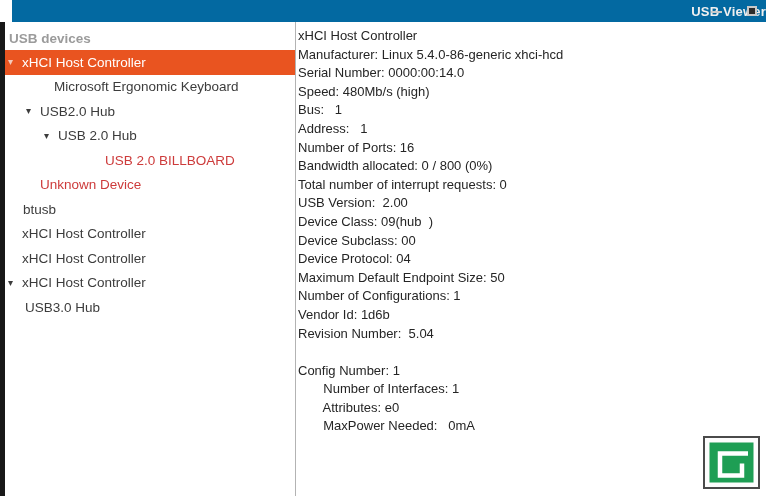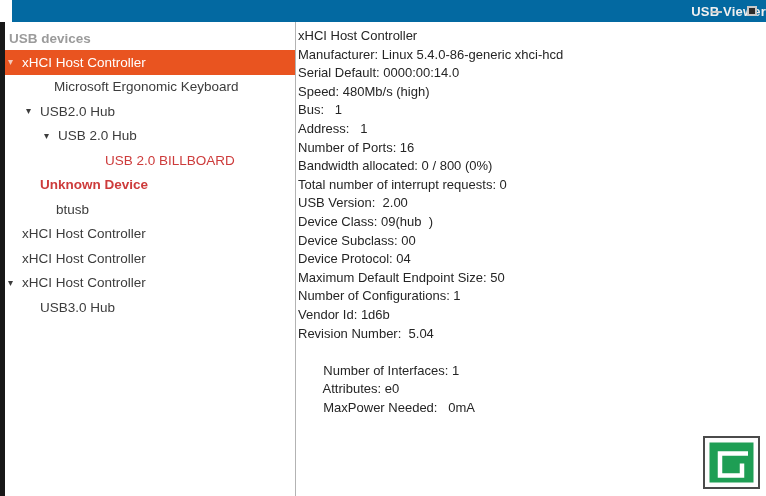--- a/index.html
+++ b/index.html
@@ -157,68 +157,69 @@
             <span class="lbl">USB2.0 Hub</span>
           </div>
           <div class="tree-row" style="padding-left: 39px;">
             <span class="expander">▾</span>
             <span class="lbl">USB 2.0 Hub</span>
           </div>
           <div class="tree-row error" style="padding-left: 86px;">
             <span class="expander"></span>
             <span class="lbl">USB 2.0 BILLBOARD</span>
           </div>
-          <div class="tree-row error" style="padding-left: 21px; font-weight: bold;">
+          <div class="tree-row error" style="padding-left: 21px;">
             <span class="expander"></span>
             <span class="lbl">Unknown Device</span>
           </div>
-          <div class="tree-row" style="padding-left: 37px;">
+          <div class="tree-row" style="padding-left: 4px;">
             <span class="expander"></span>
             <span class="lbl">btusb</span>
           </div>
           <div class="tree-row" style="padding-left: 3px;">
             <span class="expander"></span>
             <span class="lbl">xHCI Host Controller</span>
           </div>
           <div class="tree-row" style="padding-left: 3px;">
             <span class="expander"></span>
             <span class="lbl">xHCI Host Controller</span>
           </div>
           <div class="tree-row" style="padding-left: 3px;">
             <span class="expander">▾</span>
             <span class="lbl">xHCI Host Controller</span>
           </div>
-          <div class="tree-row" style="padding-left: 21px;">
+          <div class="tree-row" style="padding-left: 6px;">
             <span class="expander"></span>
             <span class="lbl">USB3.0 Hub</span>
           </div>
         </div>
     </div>
 
     <div class="divider"></div>
 
     <div class="details" id="detail-pane">
         <div class="detail-line">xHCI Host Controller</div>
         <div class="detail-line">Manufacturer: Linux 5.4.0-86-generic xhci-hcd</div>
-        <div class="detail-line">Serial Default: 0000:00:14.0</div>
+        <div class="detail-line">Serial Number: 0000:00:14.0</div>
         <div class="detail-line">Speed: 480Mb/s (high)</div>
         <div class="detail-line">Bus:   1</div>
         <div class="detail-line">Address:   1</div>
         <div class="detail-line">Number of Ports: 16</div>
         <div class="detail-line">Bandwidth allocated: 0 / 800 (0%)</div>
         <div class="detail-line">Total number of interrupt requests: 0</div>
         <div class="detail-line">USB Version:  2.00</div>
         <div class="detail-line">Device Class: 09(hub  )</div>
         <div class="detail-line">Device Subclass: 00</div>
         <div class="detail-line">Device Protocol: 04</div>
         <div class="detail-line">Maximum Default Endpoint Size: 50</div>
         <div class="detail-line">Number of Configurations: 1</div>
         <div class="detail-line">Vendor Id: 1d6b</div>
         <div class="detail-line">Revision Number:  5.04</div>
         <div class="detail-line"> </div>
+        <div class="detail-line">Config Number: 1</div>
         <div class="detail-line">       Number of Interfaces: 1</div>
         <div class="detail-line">       Attributes: e0</div>
         <div class="detail-line">       MaxPower Needed:   0mA</div>
       </div>
   </div>
 
   <div class="watermark">
     <svg viewBox="0 0 57 53">
       <rect x="1" y="1" width="55" height="51" fill="#fdfdfd" stroke="#4a4a4a" stroke-width="2"></rect>
       <rect x="6.5" y="6.5" width="44" height="40" fill="#1e9e54"></rect>

